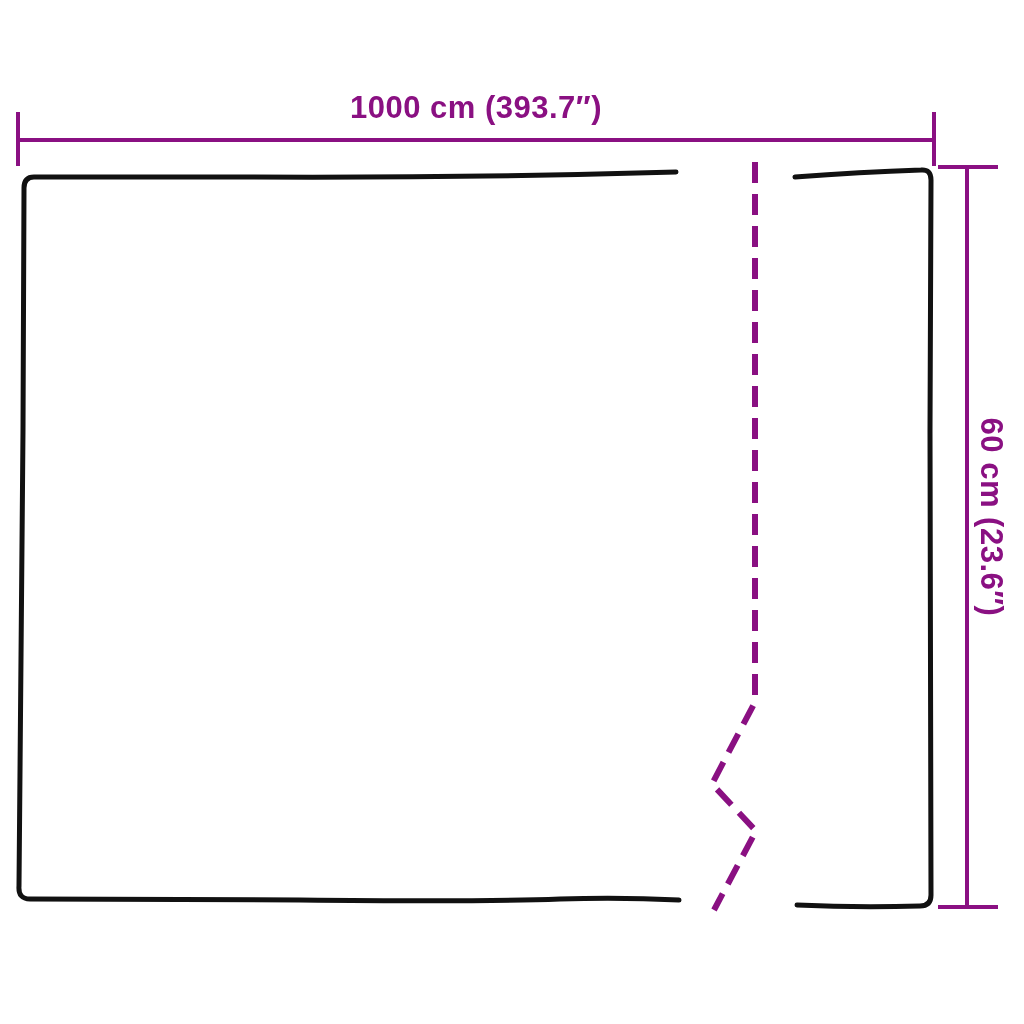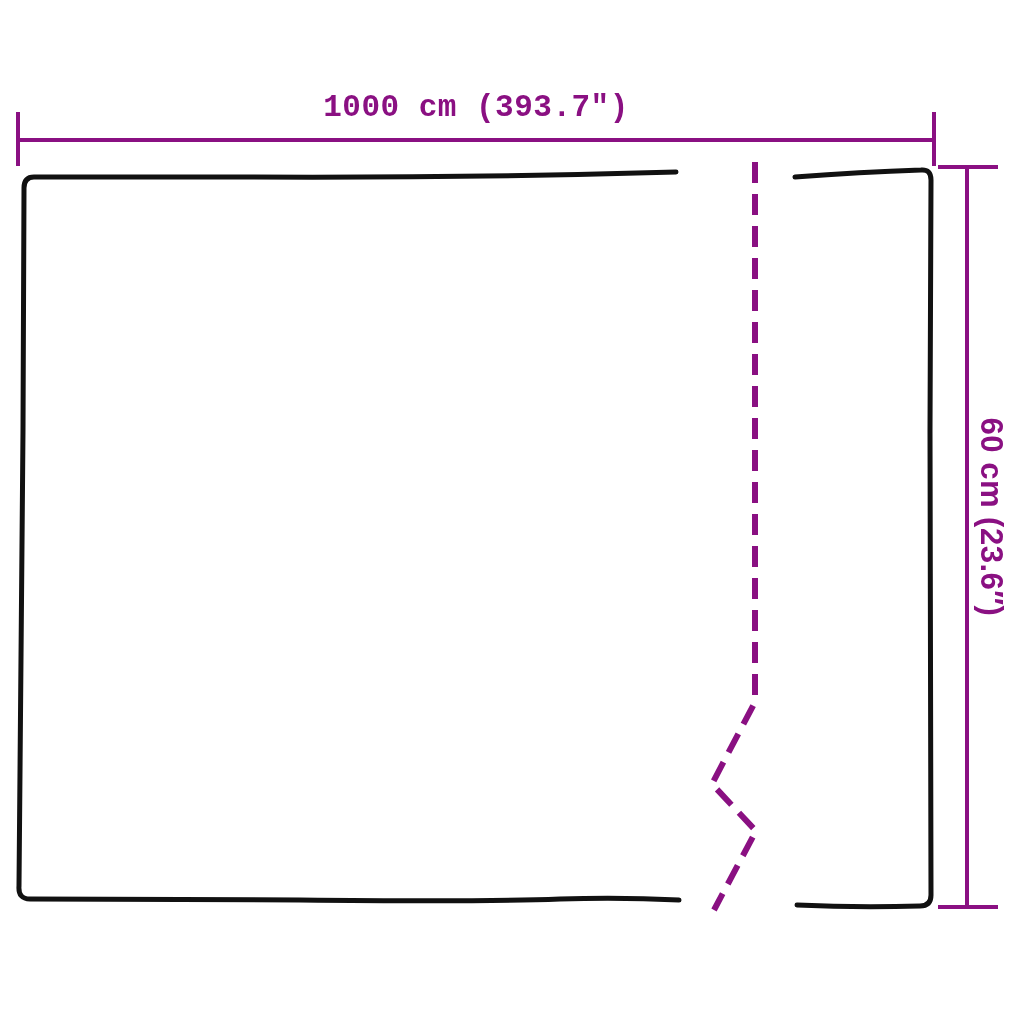--- a/index.html
+++ b/index.html
@@ -33,21 +33,20 @@
     font-size: 31px;
     letter-spacing: 0.5px;
     white-space: nowrap;
     user-select: none;
   }
   .dim-label--width {
     left: 18px;
     top: 90px;
     width: 916px;
     text-align: center;
-    font-family: Liberation Mono, monospace;
   }
   .dim-label--height {
     left: 991px;
     top: 517px;
     transform: translate(-50%, -50%) rotate(90deg);
   }
   .stroke-accent {
     stroke: var(--accent);
     fill: none;
   }

